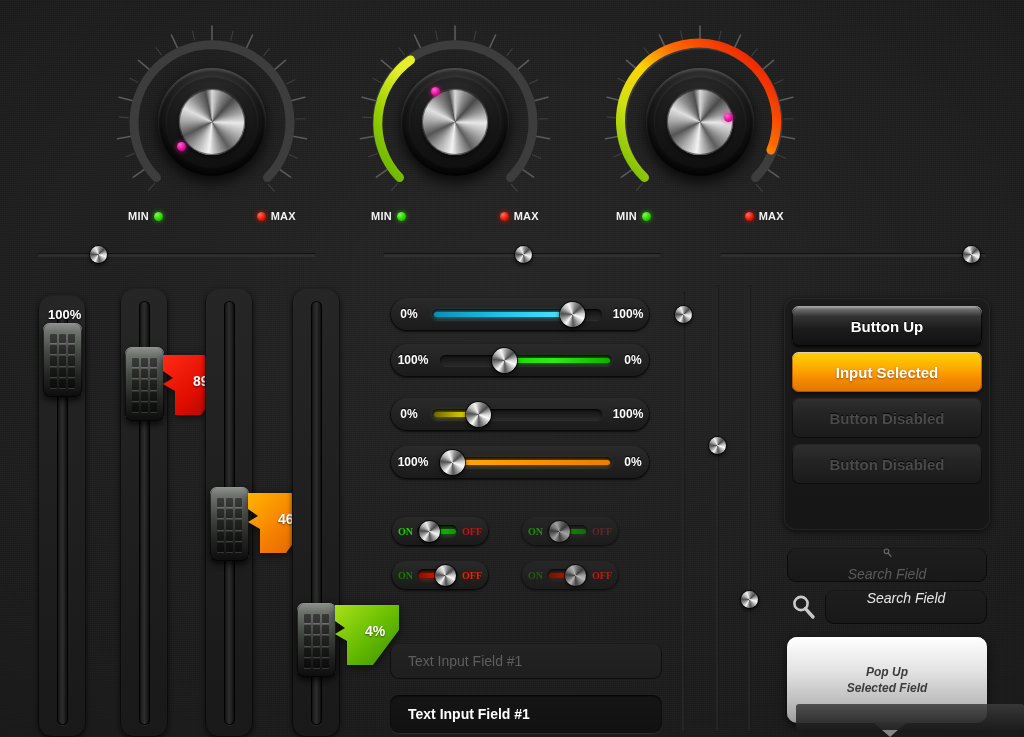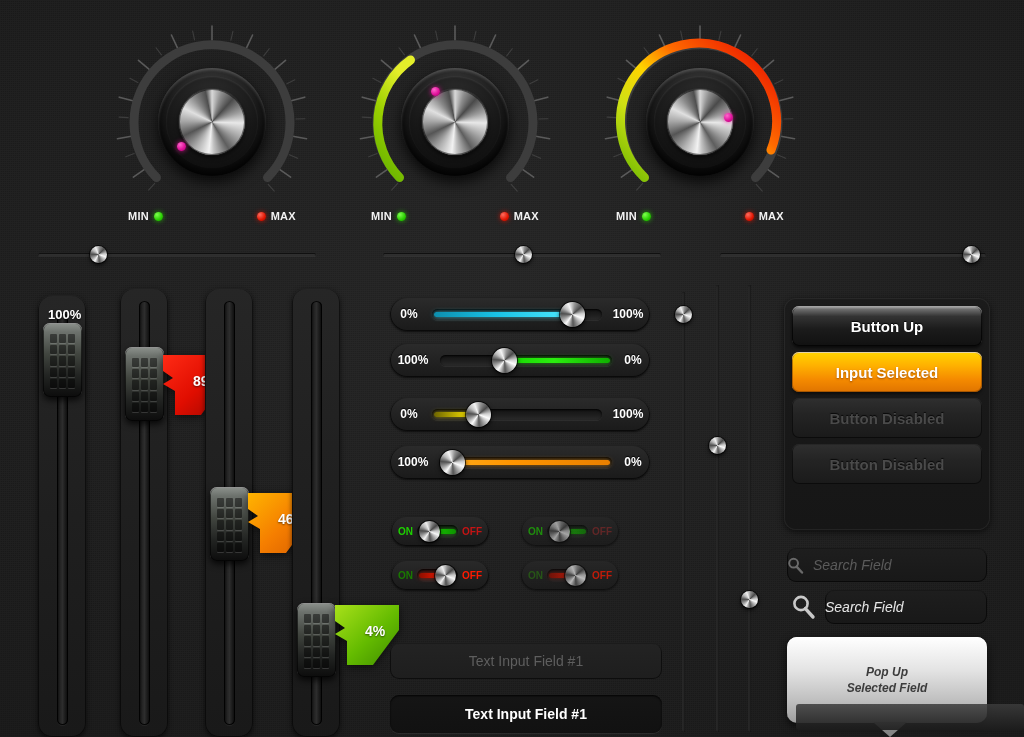--- a/index.html
+++ b/index.html
@@ -175,20 +175,21 @@
   
   .toggle {
     position: absolute; width: 98px; height: 30px; border-radius: 15px;
     background: linear-gradient(180deg, #2a2a2a 0%, #212121 55%, #1a1a1a 100%);
     box-shadow:
       inset 0 1px 0 rgba(255,255,255,.07),
       inset 0 0 0 1px rgba(0,0,0,.6),
       0 1px 2px rgba(0,0,0,.6);
     display: flex; align-items: center; justify-content: space-between;
     padding: 0 7px;
+    font-family: Liberation Serif, serif;
   }
   .tg-on  { font-size: 10px; font-weight: bold; }
   .tg-off { font-size: 10px; font-weight: bold; }
   .tg-track {
     position: relative; flex: 1 1 auto; height: 13px; margin: 0 4px;
     border-radius: 7px;
     background: linear-gradient(180deg, #101010 0%, #1d1d1d 60%, #282828 100%);
     box-shadow: inset 0 1px 2px rgba(0,0,0,.95);
   }
   .tg-fill { position: absolute; top: 4px; height: 5px; border-radius: 3px; }
@@ -200,21 +201,20 @@
       #ececec 124deg, #8c8c8c 158deg, #474747 194deg, #c4c4c4 230deg,
       #f6f6f6 256deg, #9e9e9e 290deg, #505050 322deg, #f2f2f2 360deg);
     box-shadow: 0 0 0 1px rgba(0,0,0,.7), 0 2px 4px rgba(0,0,0,.85);
   }
 
   
   .tinput {
     position: absolute; border-radius: 9px;
     display: flex; align-items: center; padding: 0 18px;
     font-size: 14px;
-    justify-content: center;
   }
   .tinput.empty {
     background: linear-gradient(180deg, #232323 0%, #1e1e1e 100%);
     box-shadow: inset 0 1px 0 rgba(255,255,255,.05), inset 0 0 0 1px rgba(0,0,0,.55);
     color: #5e5e5e;
   }
   .tinput.filled {
     background: linear-gradient(180deg, #151515 0%, #111111 100%);
     box-shadow: inset 0 1px 2px rgba(0,0,0,.9), 0 1px 0 rgba(255,255,255,.07);
     color: #ffffff; font-weight: bold;
@@ -242,24 +242,24 @@
     box-shadow: inset 0 1px 0 rgba(255,255,255,.65), inset 0 0 0 1px rgba(120,60,0,.55), 0 2px 3px rgba(0,0,0,.55);
     color: #ffffff; text-shadow: 0 1px 2px rgba(150,70,0,.9);
   }
   .btn-dis {
     background: linear-gradient(180deg, #2f2f2f 0%, #242424 40%, #1a1a1a 100%);
     box-shadow: inset 0 1px 0 rgba(255,255,255,.08), inset 0 0 0 1px rgba(0,0,0,.55);
     color: #4a4a4a; text-shadow: 0 -1px 1px rgba(0,0,0,.8);
   }
   .searchbox {
     position: absolute; border-radius: 9px;
-    display: flex; align-items: center; gap: 9px; padding: 0 0;
+    display: flex; align-items: center; gap: 9px; padding: 0 13px;
     background: linear-gradient(180deg, #1e1e1e 0%, #181818 100%);
     box-shadow: inset 0 1px 0 rgba(255,255,255,.05), inset 0 0 0 1px rgba(0,0,0,.6);
-    font-size: 14px; font-style: italic; color: #5b5b5b;
+    font-size: 14px; font-style: italic; color: #5b5b5b; flex-direction: column;
   }
   .mag { display: block; }
   .popup {
     position: absolute; border-radius: 10px;
     background: linear-gradient(180deg, #ffffff 0%, #e4e4e4 38%, #bdbdbd 76%, #9d9d9d 100%);
     box-shadow: inset 0 1px 0 rgba(255,255,255,.95), 0 3px 8px rgba(0,0,0,.7);
     display: flex; flex-direction: column; align-items: center; justify-content: center;
     color: #3c3c3c; font-style: italic; font-weight: bold; font-size: 12px;
     line-height: 1.35;
   }

